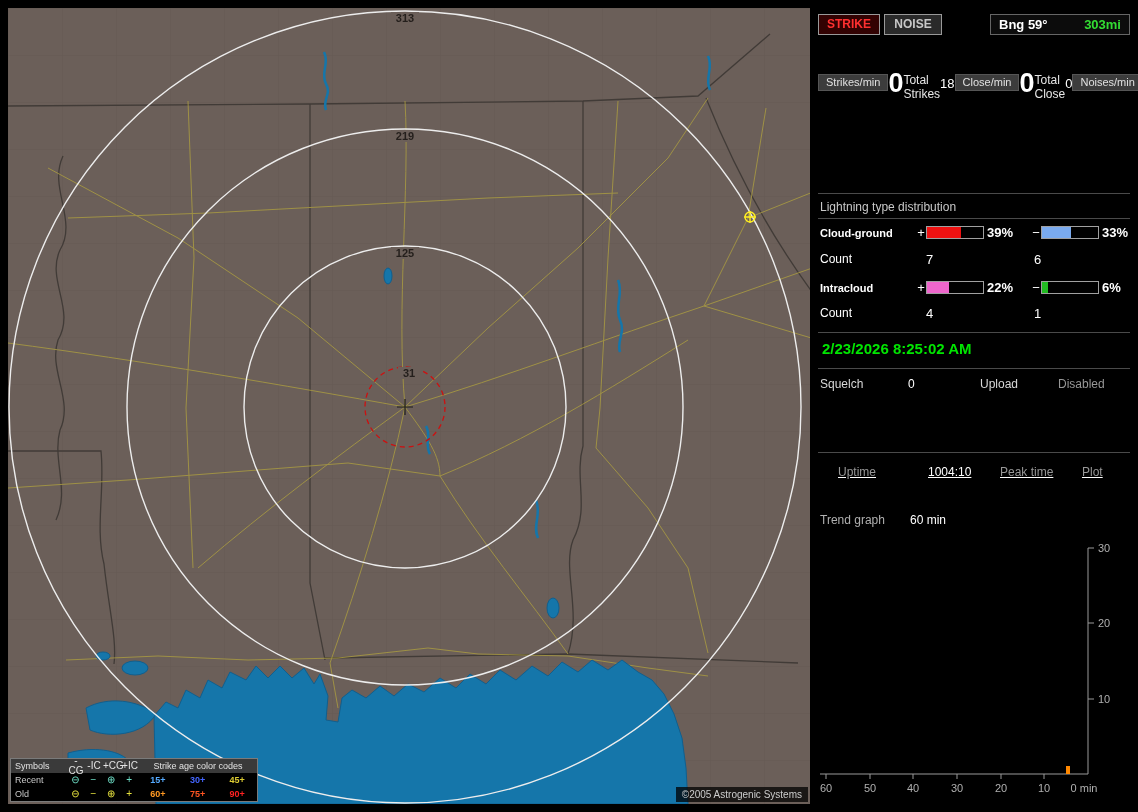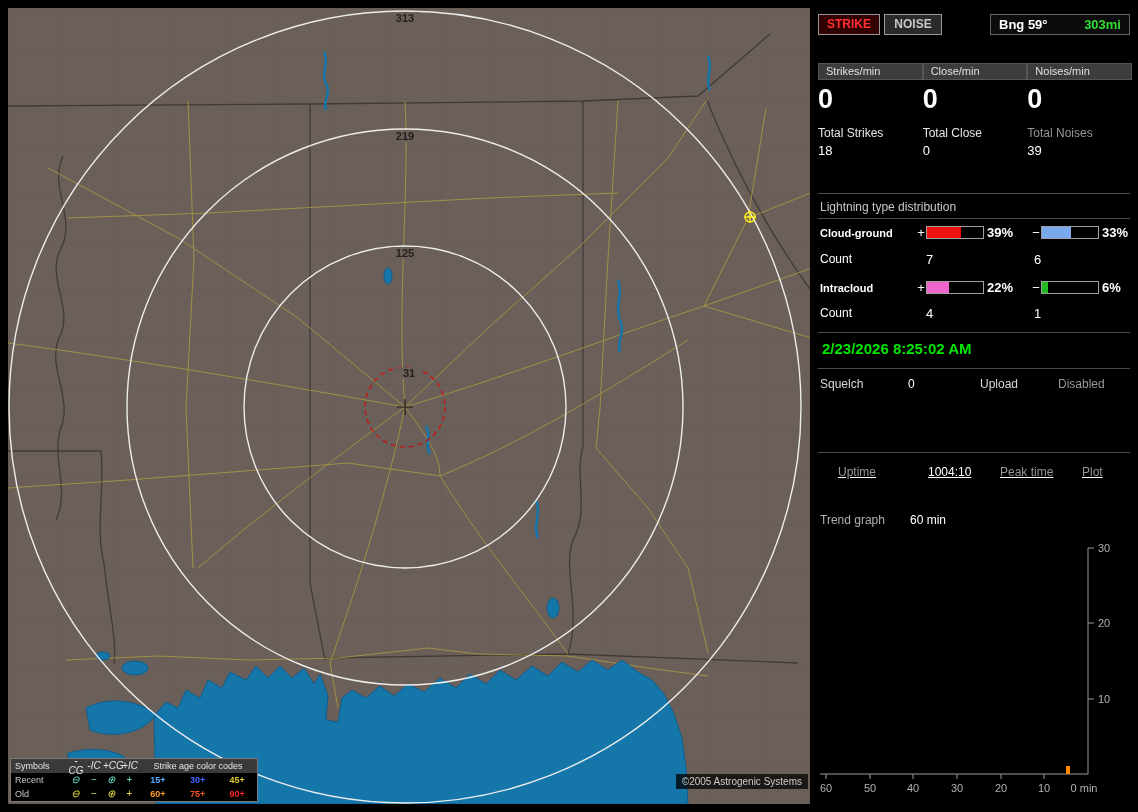--- a/index.html
+++ b/index.html
@@ -4,47 +4,47 @@
 <style>
   html,body{margin:0;padding:0;}
   body{
     width:1138px;height:812px;background:#000;position:relative;overflow:hidden;
     font-family:"Liberation Sans",sans-serif;color:#fff;
   }
   
   #map{position:absolute;left:8px;top:8px;width:802px;height:796px;background:#6b5f59;}
   #map svg{display:block;}
   #copyright{
-    position:absolute;right:2px;bottom:15px;background:rgba(0,0,0,0.75);
+    position:absolute;right:2px;bottom:2px;background:rgba(0,0,0,0.75);
     color:#cccccc;font-size:10px;padding:2px 6px;
   }
   #legend{
     position:absolute;left:2px;bottom:2px;background:#000;border:1px solid #7a7a7a;
     font-size:9px;color:#c8c8c8;width:246px;
   }
   .lg-row{display:flex;align-items:center;height:14px;}
   .lg-head{background:#3a3a3a;color:#e2e2e2;}
   .lg-c0{width:52px;padding-left:4px;}
-  .lg-sym{width:18px;text-align:center;font-size:10px;line-height:10px;font-style:italic;}
+  .lg-sym{width:18px;text-align:center;font-size:10px;line-height:10px;}
   .lg-age{width:40px;text-align:center;font-weight:bold;}
   .lg-age-head{flex:1;text-align:center;}
   
   #panel{position:absolute;left:818px;top:8px;width:314px;height:796px;background:#000;}
   .sep{position:absolute;left:0;right:2px;height:1px;background:#4a4a4a;}
   .topbar{position:absolute;top:6px;left:0;right:2px;height:21px;}
   .btn{position:absolute;top:0;height:19px;line-height:19px;text-align:center;
        font-weight:bold;font-size:12px;border:1px solid #999;cursor:pointer;}
   .btn.strike{left:0;width:60px;background:#320202;color:#ff3030;}
   .btn.noise{left:66px;width:56px;background:#2a2a2a;color:#c8c8c8;}
   .bngbox{position:absolute;top:0;left:172px;right:0;height:19px;border:1px solid #666;
           background:#0c0c0c;display:flex;justify-content:space-between;align-items:center;
           padding:0 8px;font-size:13px;font-weight:bold;}
   .bngbox .dist{color:#33dd33;}
   .counters{position:absolute;top:55px;left:0;right:0;display:flex;}
-  .counter{flex:1;display:flex;flex-direction:column;}
+  .counter{flex:1;display:flex;flex-direction:row;align-items:center;}
   .chip{background:#3c3c3c;border:1px solid #555;color:#e0e0e0;font-size:11px;
         padding:1px 7px;line-height:13px;}
   .big{height:36px;line-height:38px;font-size:27px;font-weight:bold;color:#fff;}
   .tlabel{margin-top:10px;font-size:12px;color:#e6e6e6;}
   .tlabel.dim{color:#979797;}
   .tvalue{margin-top:3px;font-size:13px;color:#fff;}
   .dist-head{position:absolute;top:192px;left:2px;font-size:12px;color:#c8c8c8;}
   .drow{position:absolute;left:2px;right:2px;display:flex;align-items:center;font-size:13px;}
   .drow .dlabel{width:96px;font-weight:bold;font-size:11px;}
   .drow .sign{width:10px;text-align:center;}

